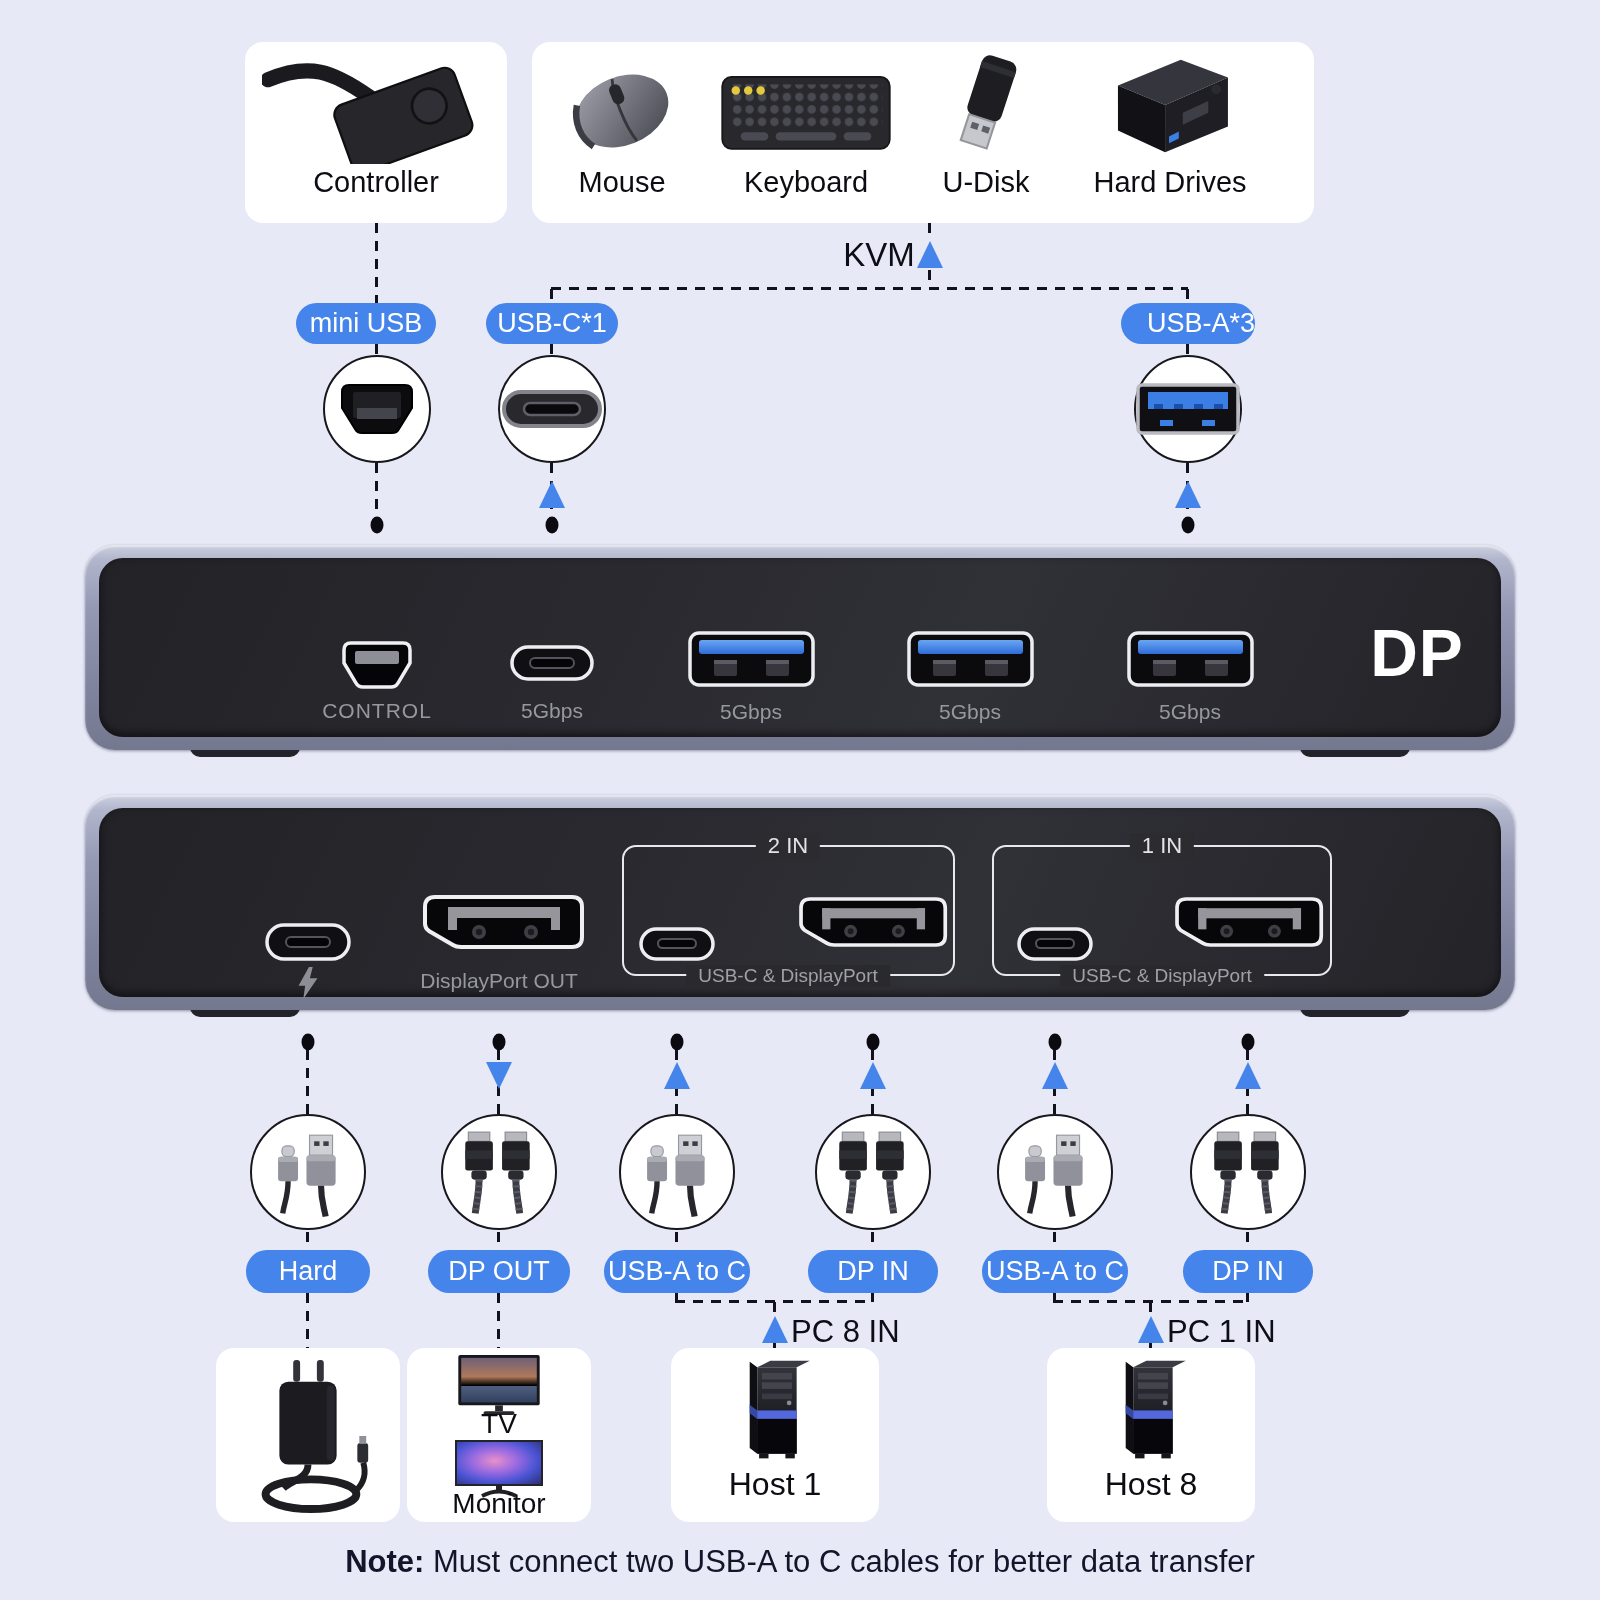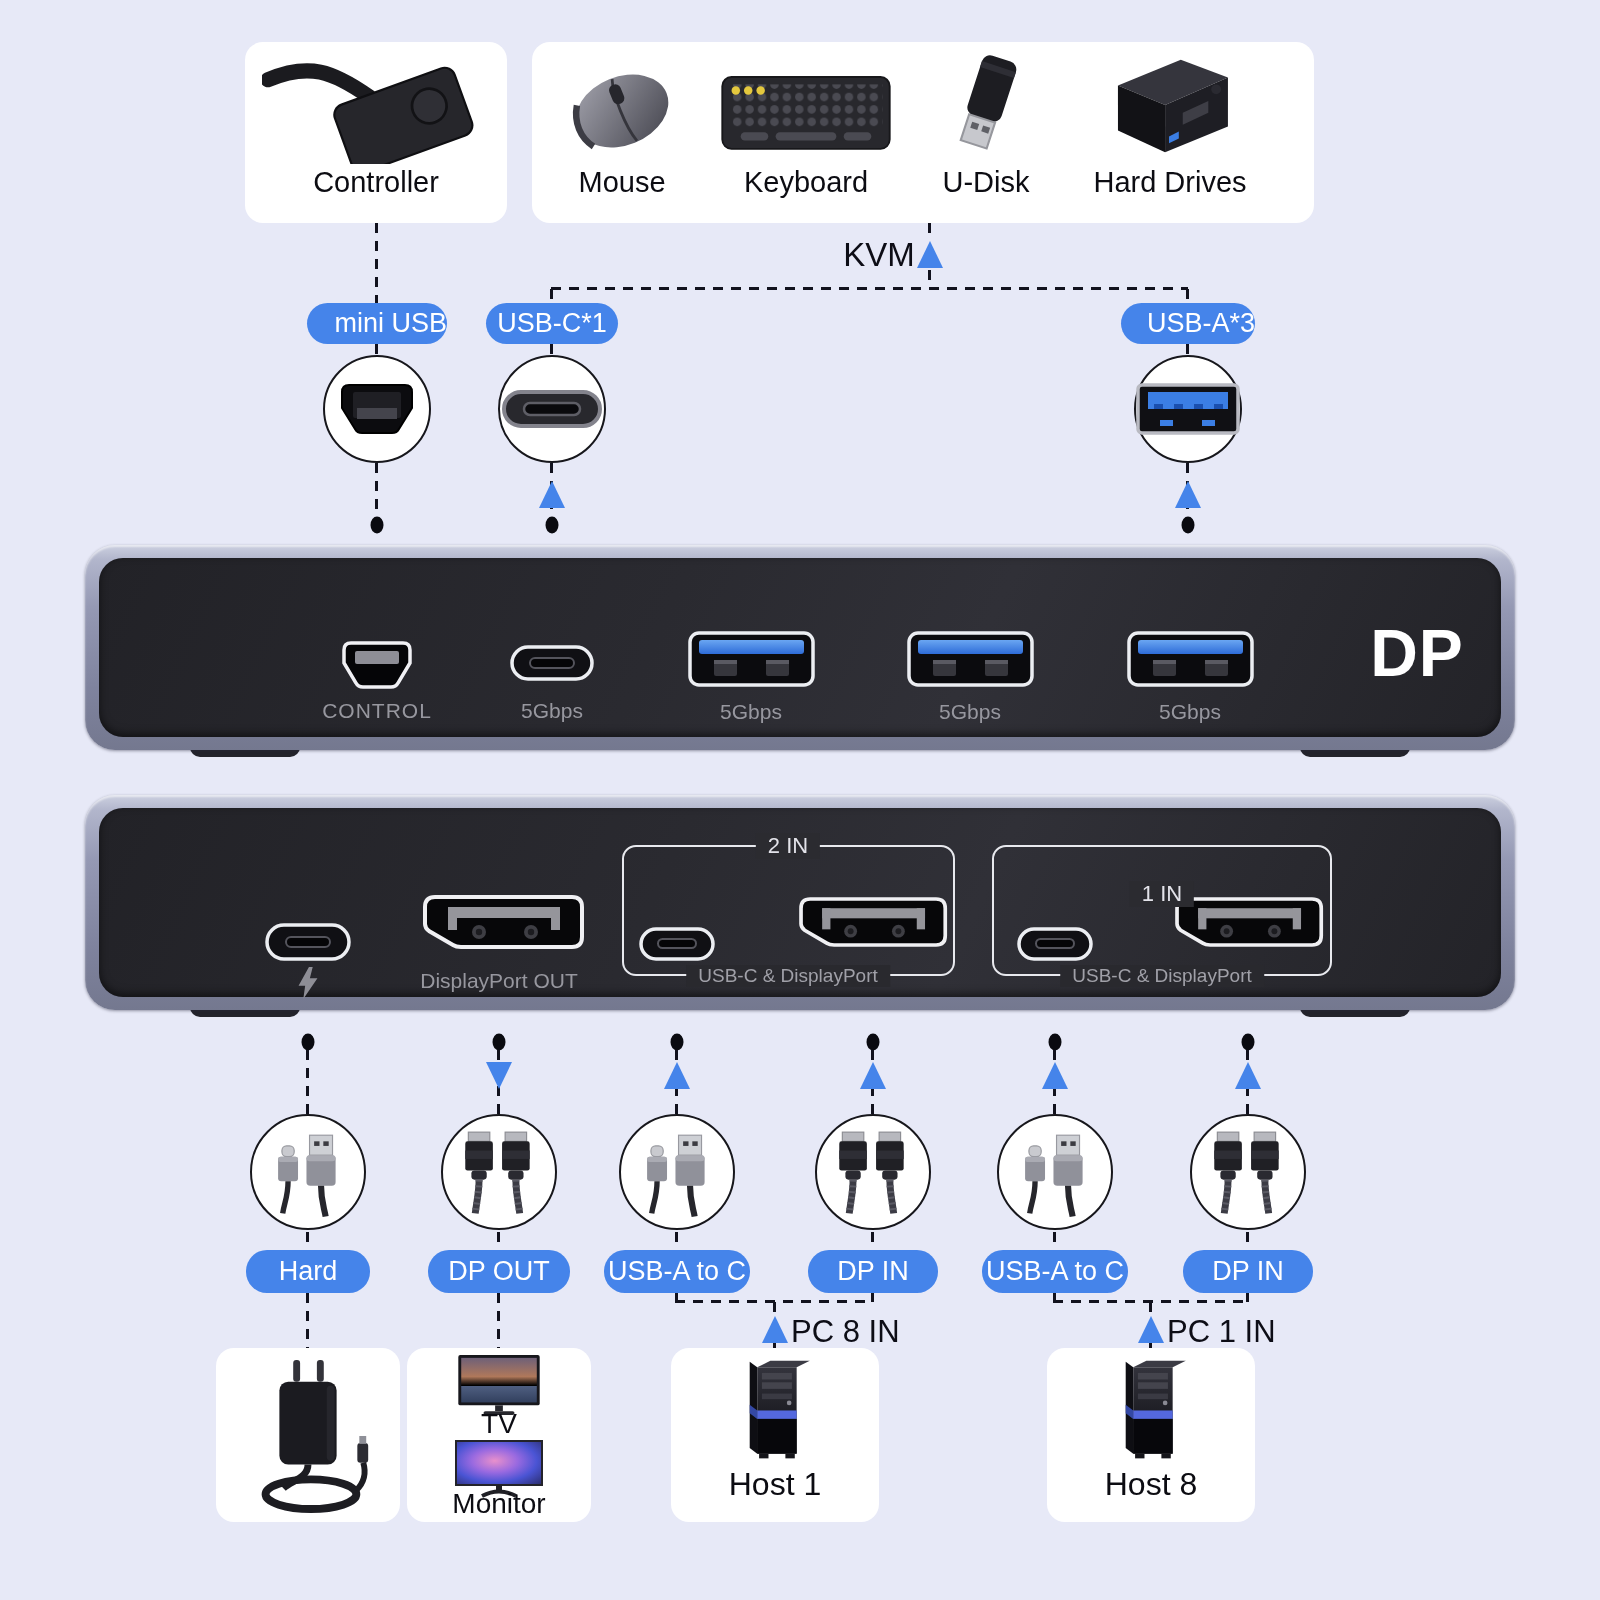--- a/index.html
+++ b/index.html
@@ -159,21 +159,21 @@
 
   <div class="v" style="left:375px;top:223px;height:80px;"></div>
   <div class="v" style="left:928px;top:223px;height:16px;"></div>
   <div class="kvmtext" style="left:879px;top:236px;">KVM</div>
   <div class="arr up" style="left:930px;top:241px;"></div>
   <div class="v" style="left:928px;top:270px;height:18px;"></div>
   <div class="h" style="left:551px;top:287px;width:637px;"></div>
   <div class="v" style="left:550px;top:289px;height:14px;"></div>
   <div class="v" style="left:1186px;top:289px;height:14px;"></div>
 
-  <div class="pill" style="left:377px;top:303px;width:140px;justify-content:flex-end;">
+  <div class="pill" style="left:366px;top:303px;width:140px;">
     <span>mini USB</span>
     </div>
   <div class="pill" style="left:552px;top:303px;width:132px;">
     <span>USB-C*1</span>
     </div>
   <div class="pill" style="left:1188px;top:303px;width:134px;justify-content:flex-end;">
     <span>USB-A*3</span>
     </div>
 
   <div class="v" style="left:375px;top:344px;height:11px;"></div>
@@ -323,21 +323,21 @@
       <rect x="35" y="13" width="9" height="23" fill="#95959b"></rect>
       <rect x="138" y="13" width="9" height="23" fill="#95959b"></rect>
       <circle cx="66" cy="38" r="7" fill="#3e3e44"></circle>
         <circle cx="66" cy="38" r="3.2" fill="#1c1c20"></circle>
       <circle cx="118" cy="38" r="7" fill="#3e3e44"></circle>
         <circle cx="118" cy="38" r="3.2" fill="#1c1c20"></circle>
     </svg>
   </div>
 
   <div class="bracket" style="left:992px;top:845px;width:340px;height:131px;"></div>
-  <div class="btitle" style="left:1162px;top:846px;margin-top:48px;">1 IN</div>
+  <div class="btitle" style="left:1162px;top:846px;">1 IN</div>
   <div class="bcaption" style="left:1162px;top:976px;">USB-C &amp; DisplayPort</div>
   <div class="port" style="left:1017px;top:927px;">
     <svg width="76" height="34" viewBox="0 0 76 34">
       <rect x="2" y="2" width="72" height="30" rx="15" fill="#101014" stroke="#eceef2" stroke-width="3.5"></rect>
       <rect x="19" y="12" width="38" height="9" rx="4.5" fill="#050507" stroke="#54545c" stroke-width="2"></rect>
     </svg>
   </div>
   <div class="port" style="left:1166px;top:896px;">
     <svg width="158" height="52" viewBox="0 0 172 56">
       <path d="M22,3 H159 Q169,3 169,13 V43 Q169,53 159,53 H48 Q43,53 40,51 L16,37 Q12,34 12,30 V13 Q12,3 22,3 Z" fill="#070709" stroke="#f0f0f3" stroke-width="4"></path>
@@ -582,14 +582,18 @@
       <circle cx="64" cy="50" r="2.5" fill="#8a8a94"></circle>
       <rect x="30" y="58" width="42" height="9" fill="#5468de"></rect>
       <polygon points="22,52 30,58 30,67 22,61" fill="#3448a4"></polygon>
       <rect x="30" y="67" width="42" height="37" fill="#07070b"></rect>
       <rect x="32" y="104" width="10" height="5" fill="#15151a"></rect>
       <rect x="60" y="104" width="10" height="5" fill="#15151a"></rect>
     </svg>
   </div>
   <div class="cardlabel" style="left:1151px;top:1466px;font-size:32px;">Host 8</div>
 
+  <div class="note" style="top:1544px;">
+    <b>Note:</b>
+    <span>Must connect two USB-A to C cables for better data transfer</span>
+  </div>
 
 </div>
 
 </body></html>

